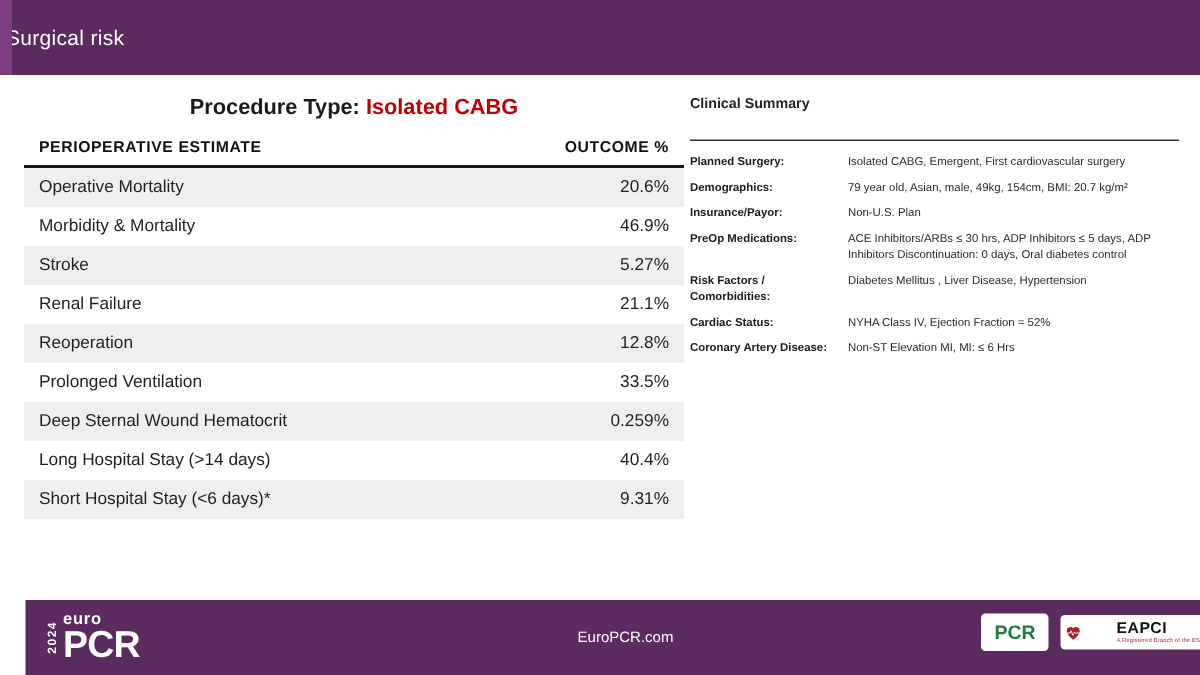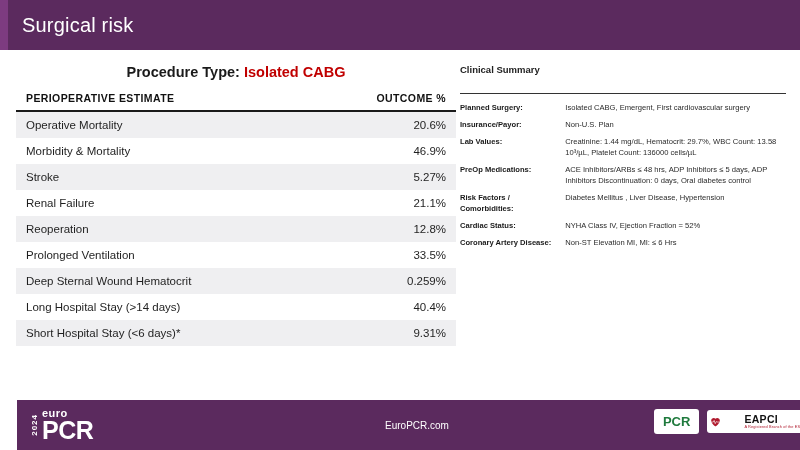--- a/index.html
+++ b/index.html
@@ -19,22 +19,22 @@
     background: #5b2a5e;
     display: flex; align-items: center;
   }
   .header-accent {
     position: absolute; top: 0; left: 0;
     width: 8px; height: 50px;
     background: #7d3b80;
   }
   .header-title {
     color: #ffffff;
-    font-size: 20px;
-    margin-left: 22px;
+    font-size: 14px;
+    margin-left: 4px;
     letter-spacing: .2px;
   }
 
   
   .main {
     position: absolute;
     top: 50px; left: 0;
     width: 654px; height: 350px;
     background: #ffffff;
   }
@@ -237,30 +237,30 @@
 
   <div class="right-col">
     <div class="cs-title">Clinical Summary</div>
     <table class="cs-table">
       <tbody>
         <tr>
           <td class="k">Planned Surgery:</td>
           <td class="v">Isolated CABG, Emergent, First cardiovascular surgery</td>
         </tr>
         <tr>
+          <td class="k">Demographics:</td>
+          <td class="v">79 year old, Asian, male, 49kg, 154cm, BMI: 20.7 kg/m²</td>
+        </tr>
+        <tr>
           <td class="k">Insurance/Payor:</td>
           <td class="v">Non-U.S. Plan</td>
         </tr>
         <tr>
-          <td class="k">Lab Values:</td>
-          <td class="v">Creatinine: 1.44 mg/dL, Hematocrit: 29.7%, WBC Count: 13.58 10³/µL, Platelet Count: 136000 cells/µL</td>
-        </tr>
-        <tr>
           <td class="k">PreOp Medications:</td>
-          <td class="v">ACE Inhibitors/ARBs ≤ 48 hrs, ADP Inhibitors ≤ 5 days, ADP Inhibitors Discontinuation: 0 days, Oral diabetes control</td>
+          <td class="v">ACE Inhibitors/ARBs ≤ 30 hrs, ADP Inhibitors ≤ 5 days, ADP Inhibitors Discontinuation: 0 days, Oral diabetes control</td>
         </tr>
         <tr>
           <td class="k">Risk Factors / Comorbidities:</td>
           <td class="v">Diabetes Mellitus , Liver Disease, Hypertension</td>
         </tr>
         <tr>
           <td class="k">Cardiac Status:</td>
           <td class="v">NYHA Class IV, Ejection Fraction = 52%</td>
         </tr>
         <tr>

